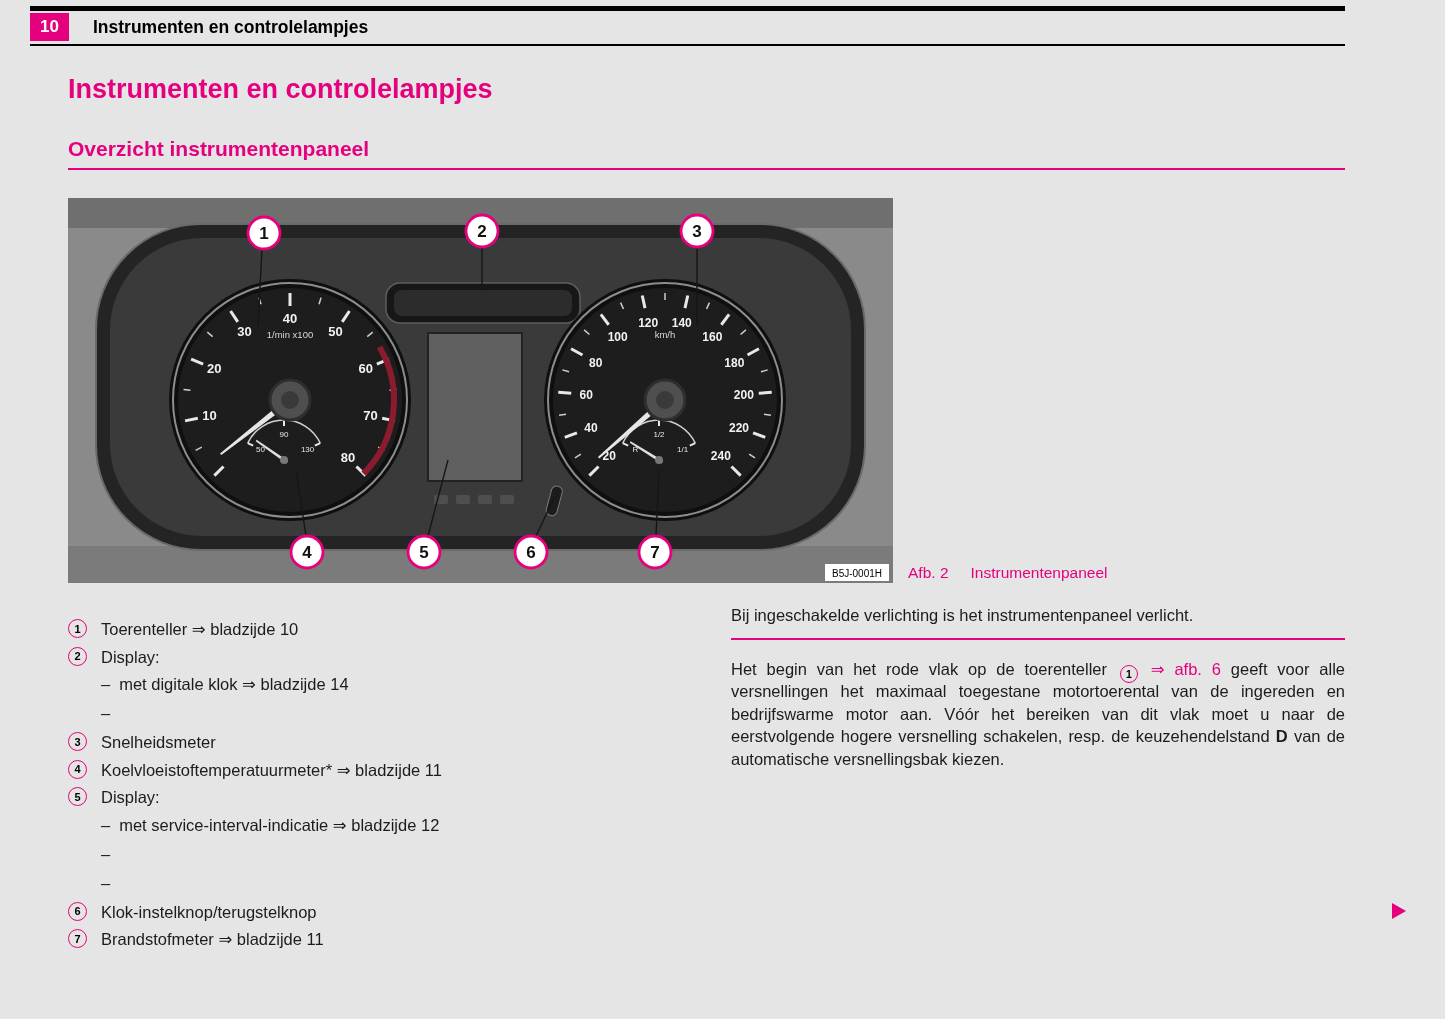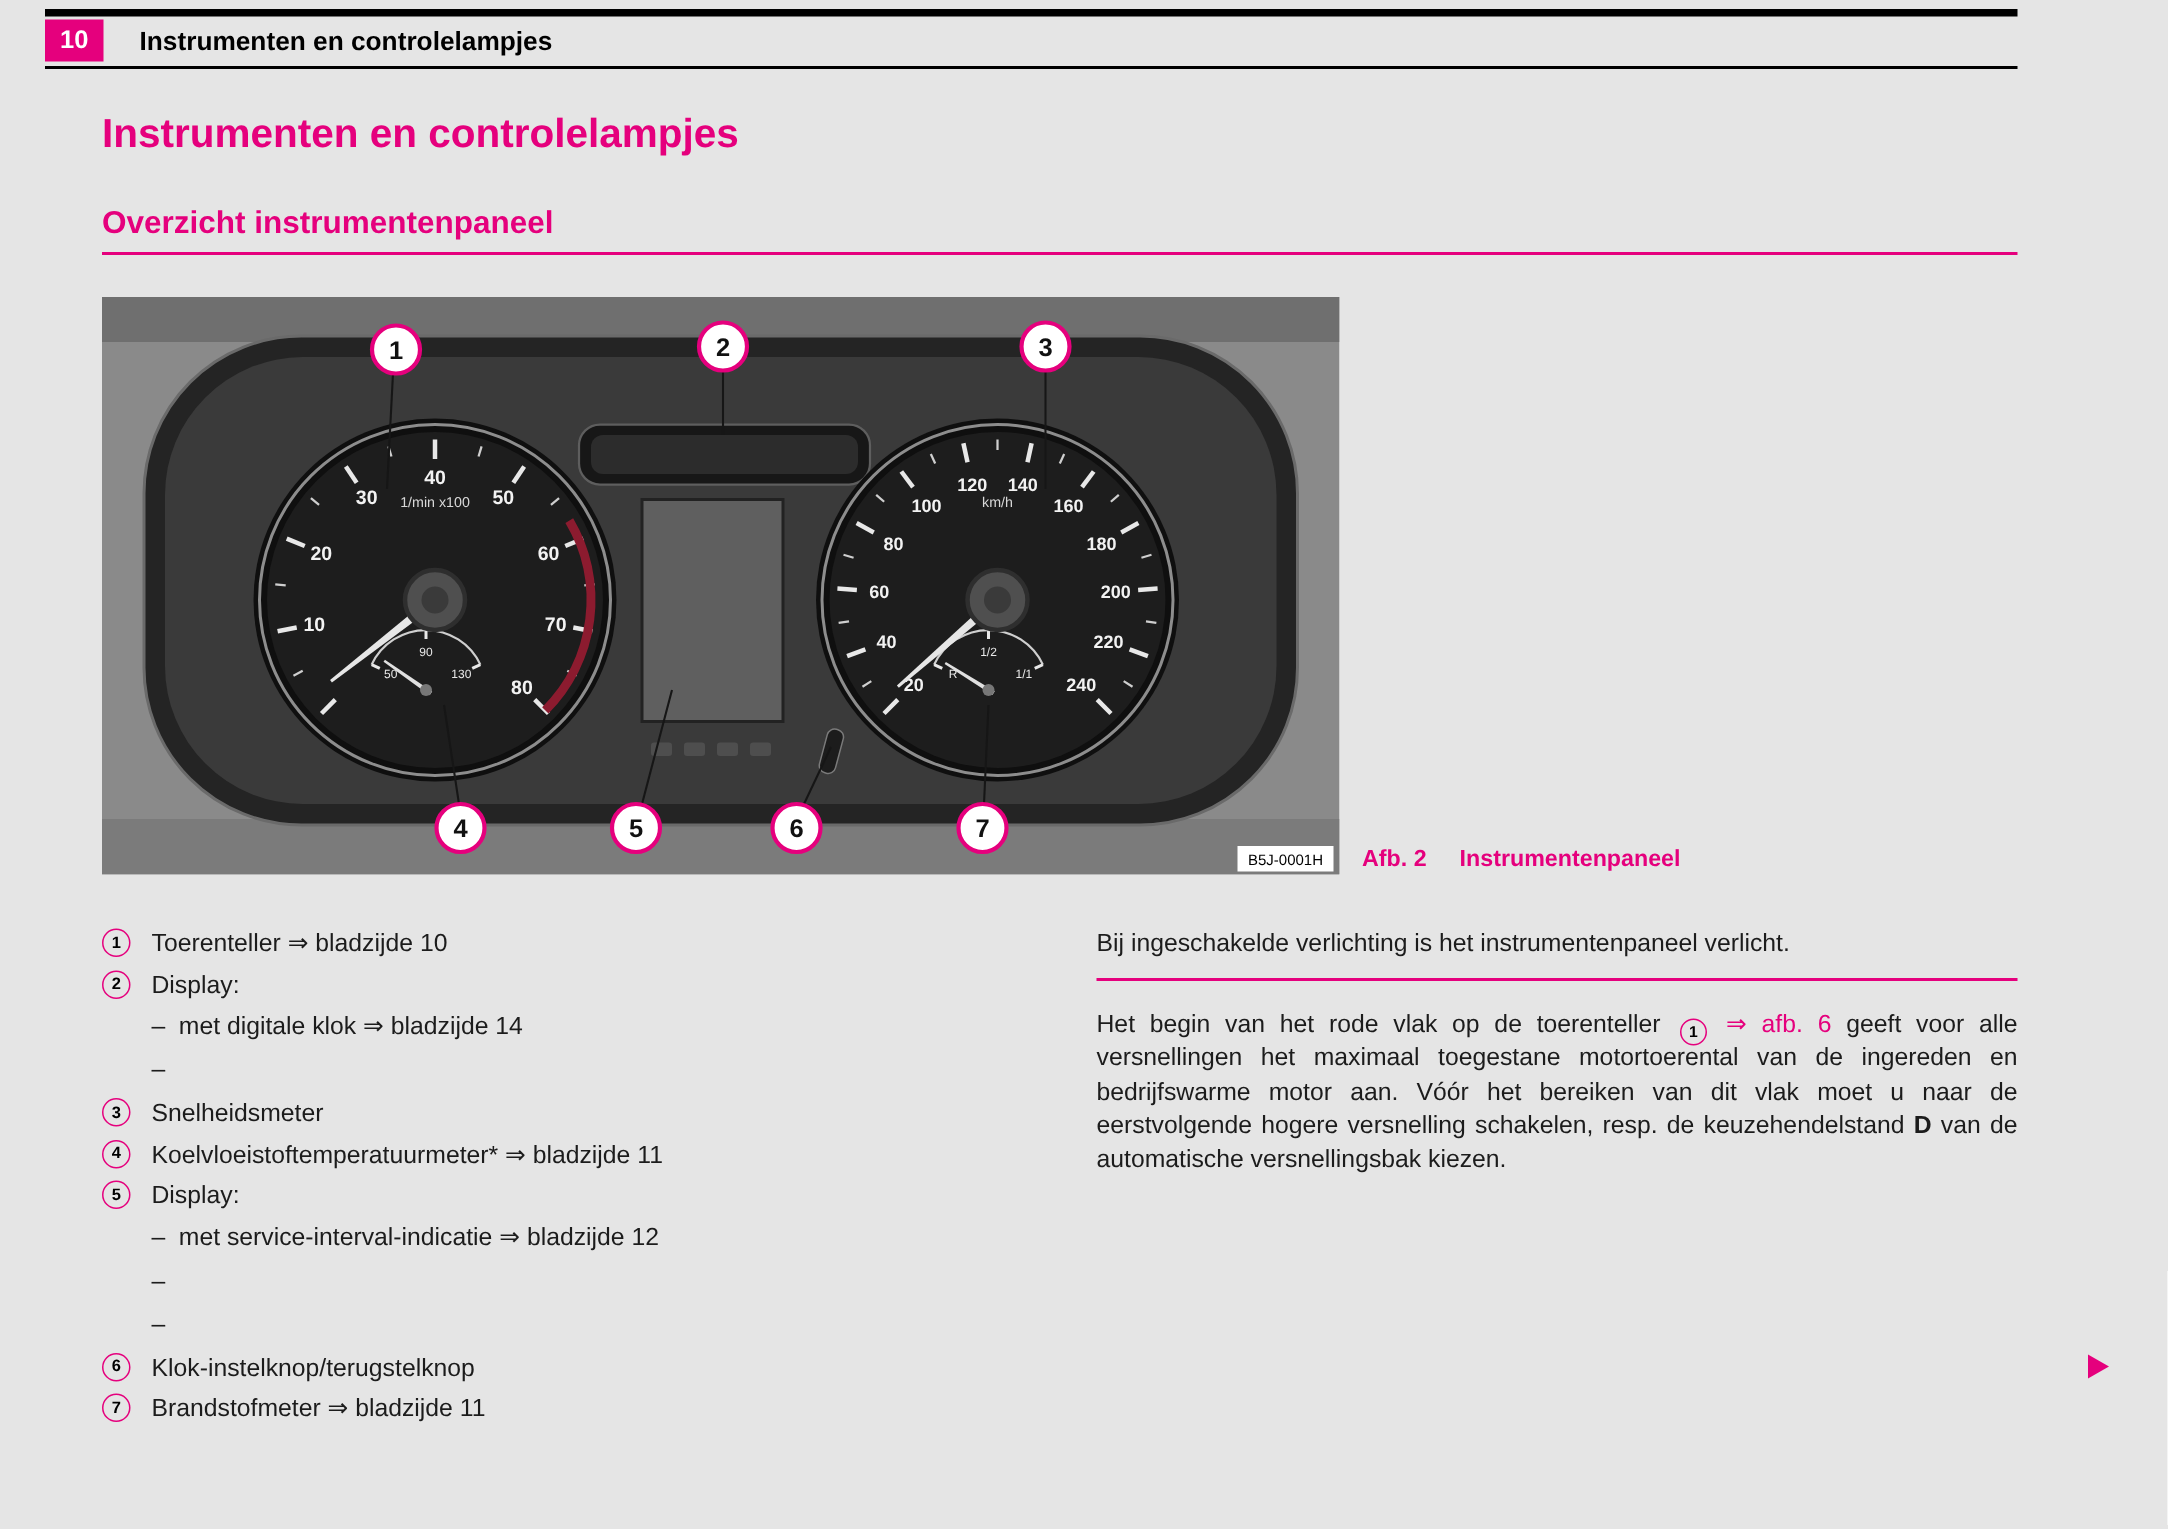--- a/index.html
+++ b/index.html
@@ -22,24 +22,24 @@
   .secrule1  { left:68px; top:168px; width:1277px; height:2px; background:var(--accent); }
 
   .figwrap { left:68px; top:198px; width:825px; height:385px; }
   svg { display:block; }
   svg text { font-family:"Liberation Sans", sans-serif; }
   .callout-line   { stroke:#161616; stroke-width:1.4px; }
   .callout-circle { fill:#fff; stroke:var(--accent); stroke-width:2.8px; }
   .callout-num    { font-size:17px; font-weight:bold; fill:#111; text-anchor:middle; }
 
   .caption { left:908px; top:564px; display:flex; gap:22px; color:var(--accent);
-             font-weight:bold; font-size:15.5px; }
+             font-weight:normal; font-size:15.5px; }
 
   .leftcol  { left:68px; top:618px; width:655px; }
-  .rightcol { left:731px; top:618px; width:614px; }
+  .rightcol { left:731px; top:604px; width:614px; }
 
   .li   { display:flex; align-items:flex-start; margin-bottom:5.5px; font-size:16.5px; line-height:22px; }
   .cnum { flex:0 0 auto; width:19px; height:19px; border:1.6px solid var(--accent); border-radius:50%;
           display:inline-flex; align-items:center; justify-content:center;
           font-size:11px; font-weight:bold; color:#000; margin-right:14px; margin-top:1px; }
   .sub  { margin-left:33px; margin-bottom:7px; font-size:16.5px; line-height:22px; display:flex; }
   .dash { margin-right:9px; }
 
   .rightcol p { font-size:16.5px; line-height:22.5px; margin-bottom:11px; text-align:justify; }
   .endsq { color:var(--accent); font-size:12px; margin-left:7px; }

